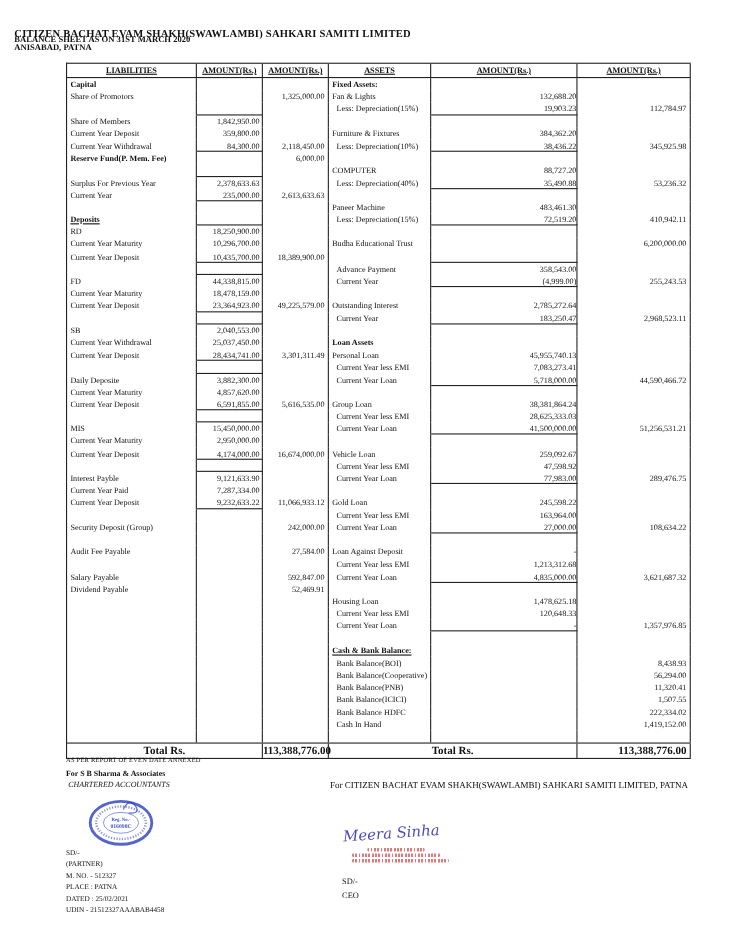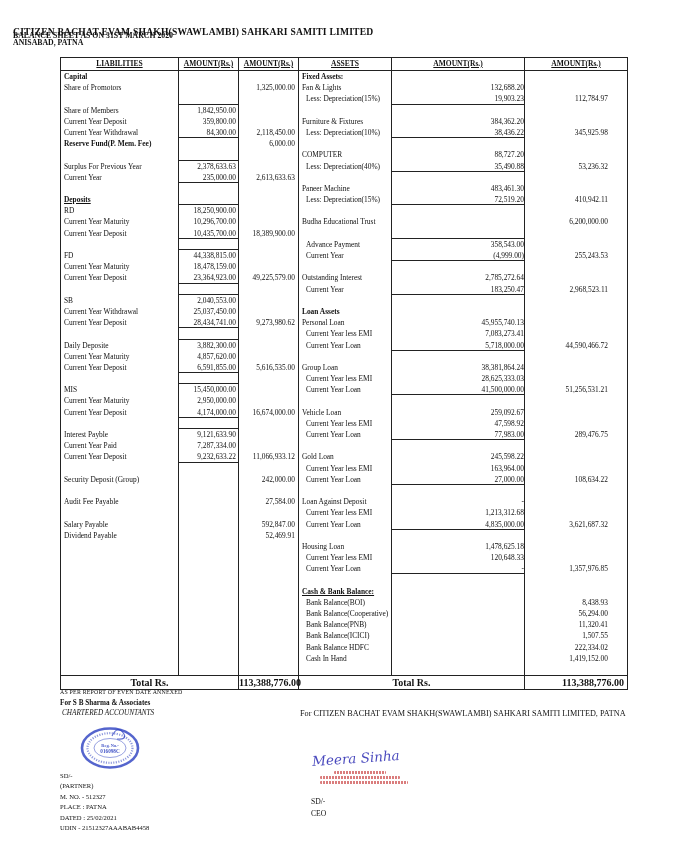--- a/index.html
+++ b/index.html
@@ -13,21 +13,21 @@
   .sheet{position:absolute;left:60px;top:57px;width:567px;
          border-left:1px solid #222;border-top:1px solid #222;}
   .tr{display:flex;height:11.2px;line-height:11.4px;}
   .hr{height:12px;line-height:12px;border-bottom:1px solid #222;text-decoration:underline;}
   .c{box-sizing:border-box;border-right:1px solid #222;white-space:nowrap;font-size:7.4px;}
   .hc{text-align:center;font-weight:bold;font-size:7.5px;}
   .c1{width:118px}.c2{width:60px}.c3{width:60px}.c4{width:93px}.c5{width:133px}.c6{width:103px}
   .lab{padding-left:3px;}
   .amt{text-align:right;}
   .c2.amt{padding-right:2px}.c3.amt{padding-right:3px}
-  .c5.amt{padding-right:0}.c6.amt{padding-right:19px}
+  .c5.amt{padding-right:0}.c6.amt{padding-right:3px}
   .b{font-weight:bold}.u{text-decoration:underline}.in{padding-left:7px}
   .bb{border-bottom:1px solid #222}
   .tot{display:flex;height:13px;line-height:13px;font-weight:bold;
        border-top:1px solid #222;border-bottom:1.4px solid #222;font-size:10px;}
   .ta{box-sizing:border-box;width:178px;text-align:center;border-right:1px solid #222;}
   .tb{box-sizing:border-box;width:60px;text-align:right;padding-right:2px;border-right:1px solid #222;}
   .tc{box-sizing:border-box;width:226px;text-align:center;border-right:1px solid #222;}
   .td{box-sizing:border-box;width:103px;text-align:right;padding-right:3px;border-right:1px solid #222;}
 
   .note{position:absolute;left:60px;top:689px;font-size:5.9px;letter-spacing:.2px;}
@@ -239,21 +239,21 @@
           <div class="c c1 lab">Current Year Withdrawal</div>
           <div class="c c2 amt">25,037,450.00</div>
           <div class="c c3 amt"></div>
           <div class="c c4 lab b">Loan Assets</div>
           <div class="c c5 amt"></div>
           <div class="c c6 amt"></div>
         </div>
         <div class="tr">
           <div class="c c1 lab">Current Year Deposit</div>
           <div class="c c2 amt bb">28,434,741.00</div>
-          <div class="c c3 amt">9,273,980.62</div>
+          <div class="c c3 amt">3,301,311.49</div>
           <div class="c c4 lab">Personal Loan</div>
           <div class="c c5 amt">45,955,740.13</div>
           <div class="c c6 amt"></div>
         </div>
         <div class="tr">
           <div class="c c1 lab"></div>
           <div class="c c2 amt bb"></div>
           <div class="c c3 amt"></div>
           <div class="c c4 lab in">Current Year less EMI</div>
           <div class="c c5 amt">7,083,273.41</div>

